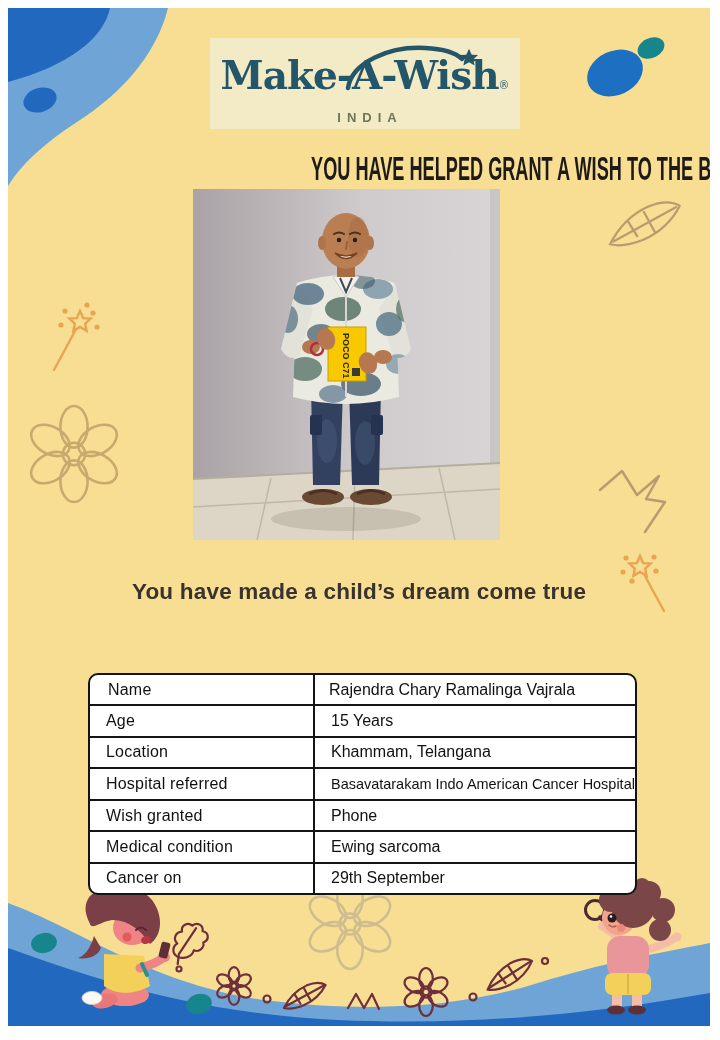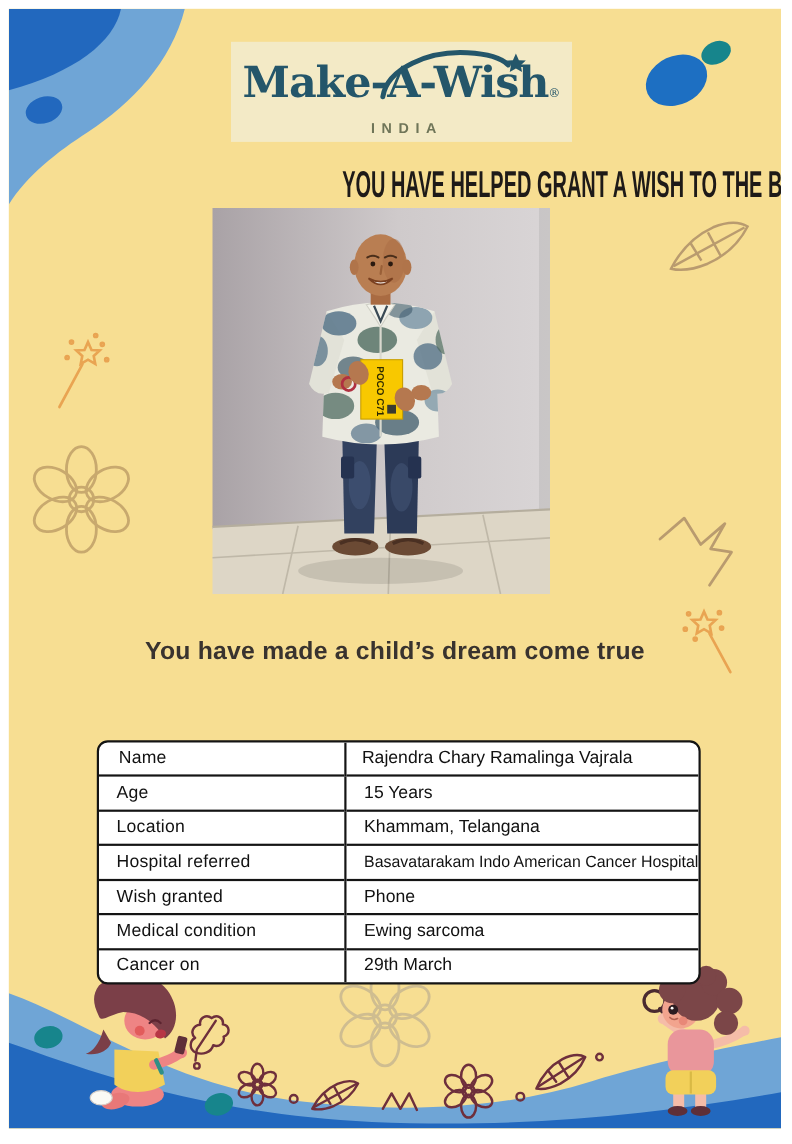--- a/index.html
+++ b/index.html
@@ -291,20 +291,20 @@
           <tr>
             <td class="lbl">Wish granted</td>
             <td class="val"><span class="fit-x">Phone</span></td>
           </tr>
           <tr>
             <td class="lbl">Medical condition</td>
             <td class="val"><span class="fit-x">Ewing sarcoma</span></td>
           </tr>
           <tr>
             <td class="lbl">Cancer on</td>
-            <td class="val"><span class="fit-x">29th March</span></td>
+            <td class="val"><span class="fit-x">29th September</span></td>
           </tr>
         </tbody>
       </table>
     </div>
 
   </div>
 </div>
 
 </body></html>

